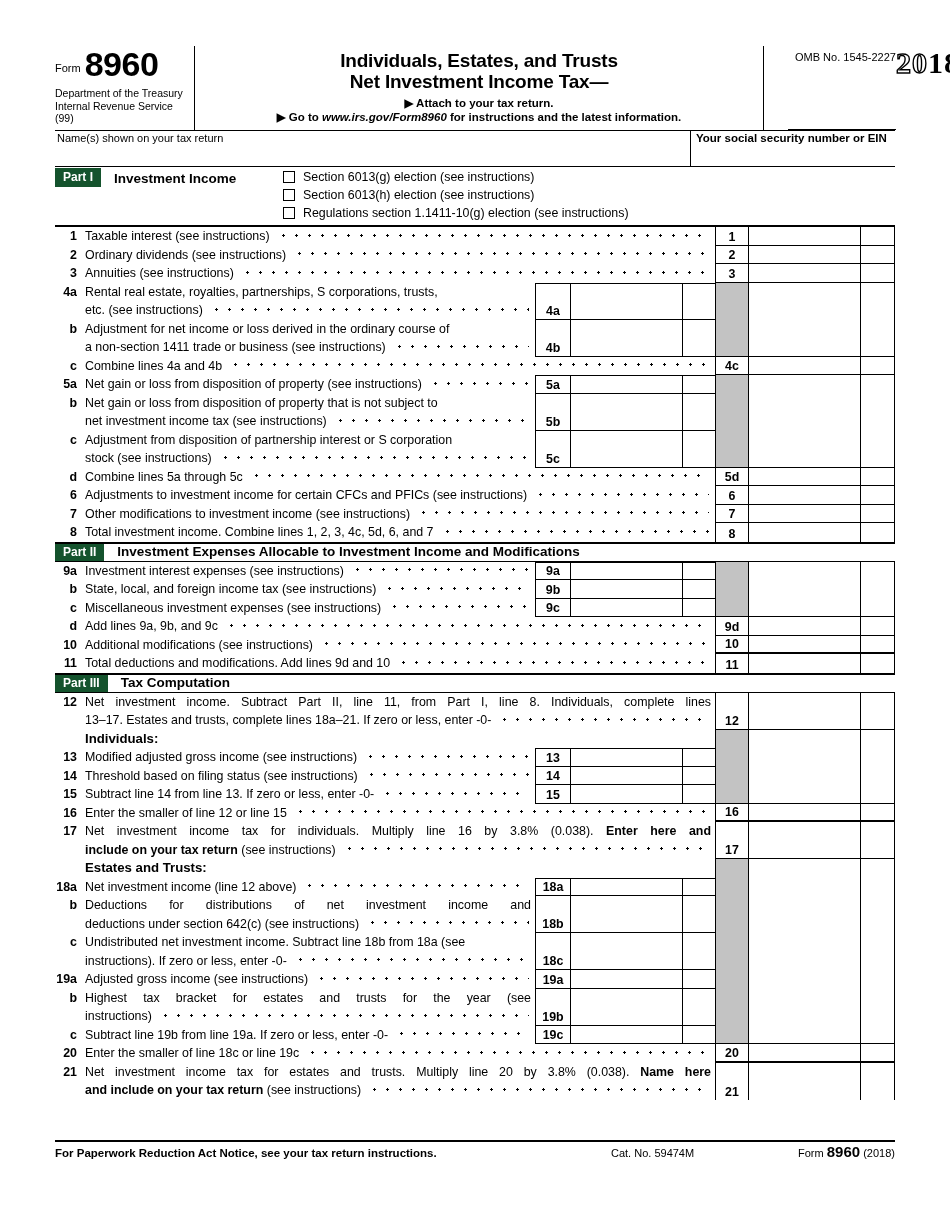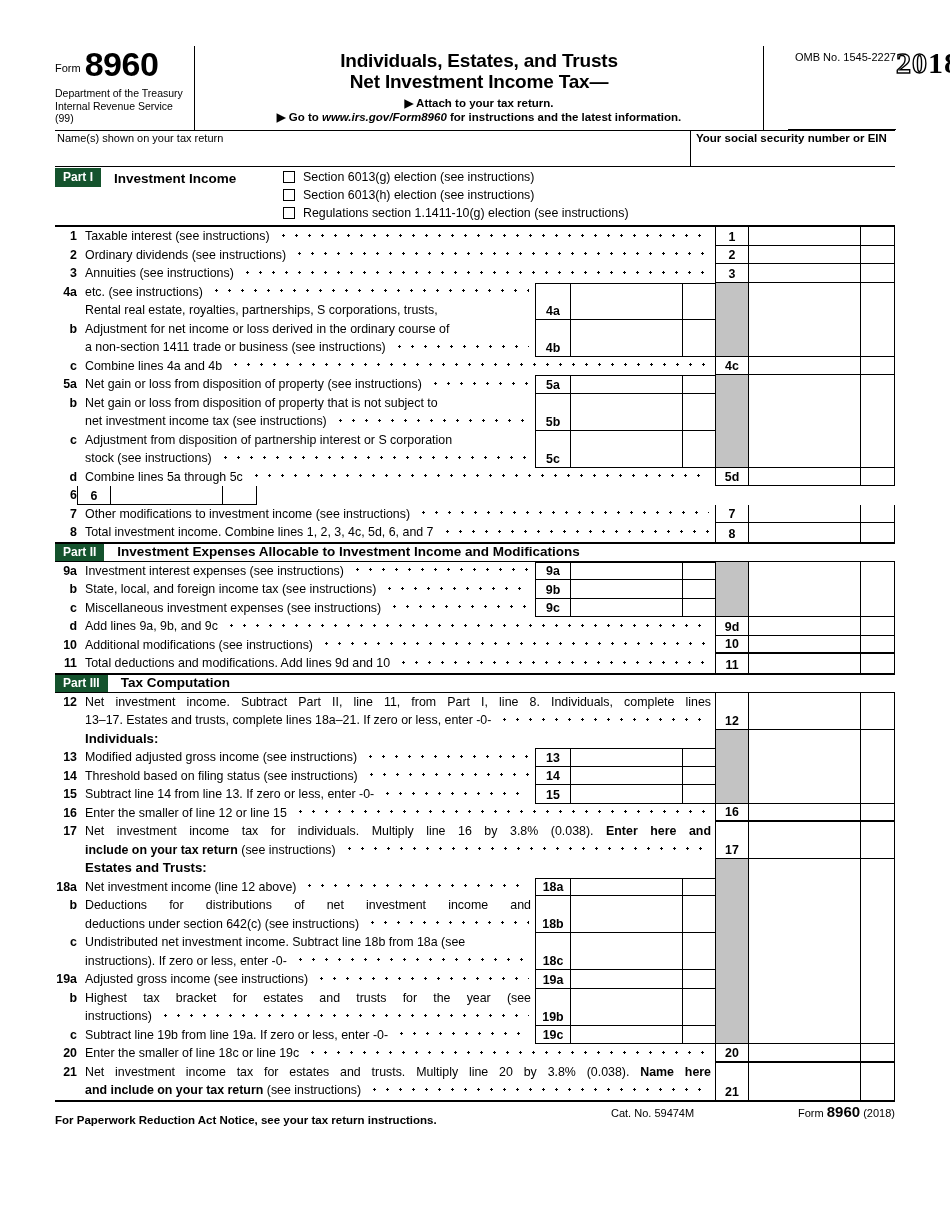--- a/index.html
+++ b/index.html
@@ -74,21 +74,21 @@
   .gray { background:#c3c3c3; }
   .ib { border-bottom:1px solid #000; } .it { border-top:1px solid #000; }
   .rb1 { border-bottom:1px solid #000; } .rb2 { border-bottom:2px solid #000; }
   .partbar { border-top:2px solid #000; border-bottom:1px solid #000; height:20px;
              display:flex; align-items:center; }
   .partbar .chip { padding:1px 8px 2px 8px; }
   .pb-title { font-weight:bold; font-size:13.5px; margin-left:13px; line-height:16px; }
   .hlabel { flex:1; font-weight:bold; font-size:13.2px; line-height:18.5px; padding-left:8px; }
 
   
-  .footer { border-top:2px solid #000; position:relative; height:22px; padding-top:8px; }
+  .footer { border-top:2px solid #000; position:relative; height:22px; padding-top:1px;margin-top:40px; }
   .f-left { font-size:11.5px; font-weight:bold; }
   .f-cat { position:absolute; left:556px; top:5px; font-size:11px; }
   .f-right { position:absolute; right:0; top:1px; font-size:11px; }
   .f-right .f-num { font-size:15px; font-weight:bold; }
 </style>
 </head>
 <body>
 
 <div class="sheet">
 
@@ -182,25 +182,25 @@
             <div class="leader"></div>
           </div>
         </div>
         <div class="c rlab rb1">3</div>
         <div class="c ramt rb1"></div>
         <div class="c rcts rb1"></div>
       </div>
       <div class="row h2">
         <div class="c num">4a</div>
         <div class="c label">
+          <div class="tl"><span>Rental real estate, royalties, partnerships, S corporations, trusts,</span></div>
           <div class="tl last">
             <div class="txt"><span>etc. (see instructions)</span></div>
             <div class="leader"></div>
           </div>
-          <div class="tl"><span>Rental real estate, royalties, partnerships, S corporations, trusts,</span></div>
         </div>
         <div class="c ilab it ib">4a</div>
         <div class="c iamt it ib"></div>
         <div class="c icts it ib"></div>
         <div class="c rlab gray"></div>
         <div class="c ramt"></div>
         <div class="c rcts"></div>
       </div>
       <div class="row h2">
         <div class="c num">b</div>
@@ -284,20 +284,26 @@
             <div class="txt"><span>Combine lines 5a through 5c</span></div>
             <div class="leader"></div>
           </div>
         </div>
         <div class="c rlab rb1">5d</div>
         <div class="c ramt rb1"></div>
         <div class="c rcts rb1"></div>
       </div>
       <div class="row h1">
         <div class="c num">6</div>
+        <div class="c label">
+          <div class="tl last">
+            <div class="txt"><span>Adjustments to investment income for certain CFCs and PFICs (see instructions)</span></div>
+            <div class="leader"></div>
+          </div>
+        </div>
         <div class="c rlab rb1">6</div>
         <div class="c ramt rb1"></div>
         <div class="c rcts rb1"></div>
       </div>
       <div class="row h1">
         <div class="c num">7</div>
         <div class="c label">
           <div class="tl last">
             <div class="txt"><span>Other modifications to investment income (see instructions)</span></div>
             <div class="leader"></div>

